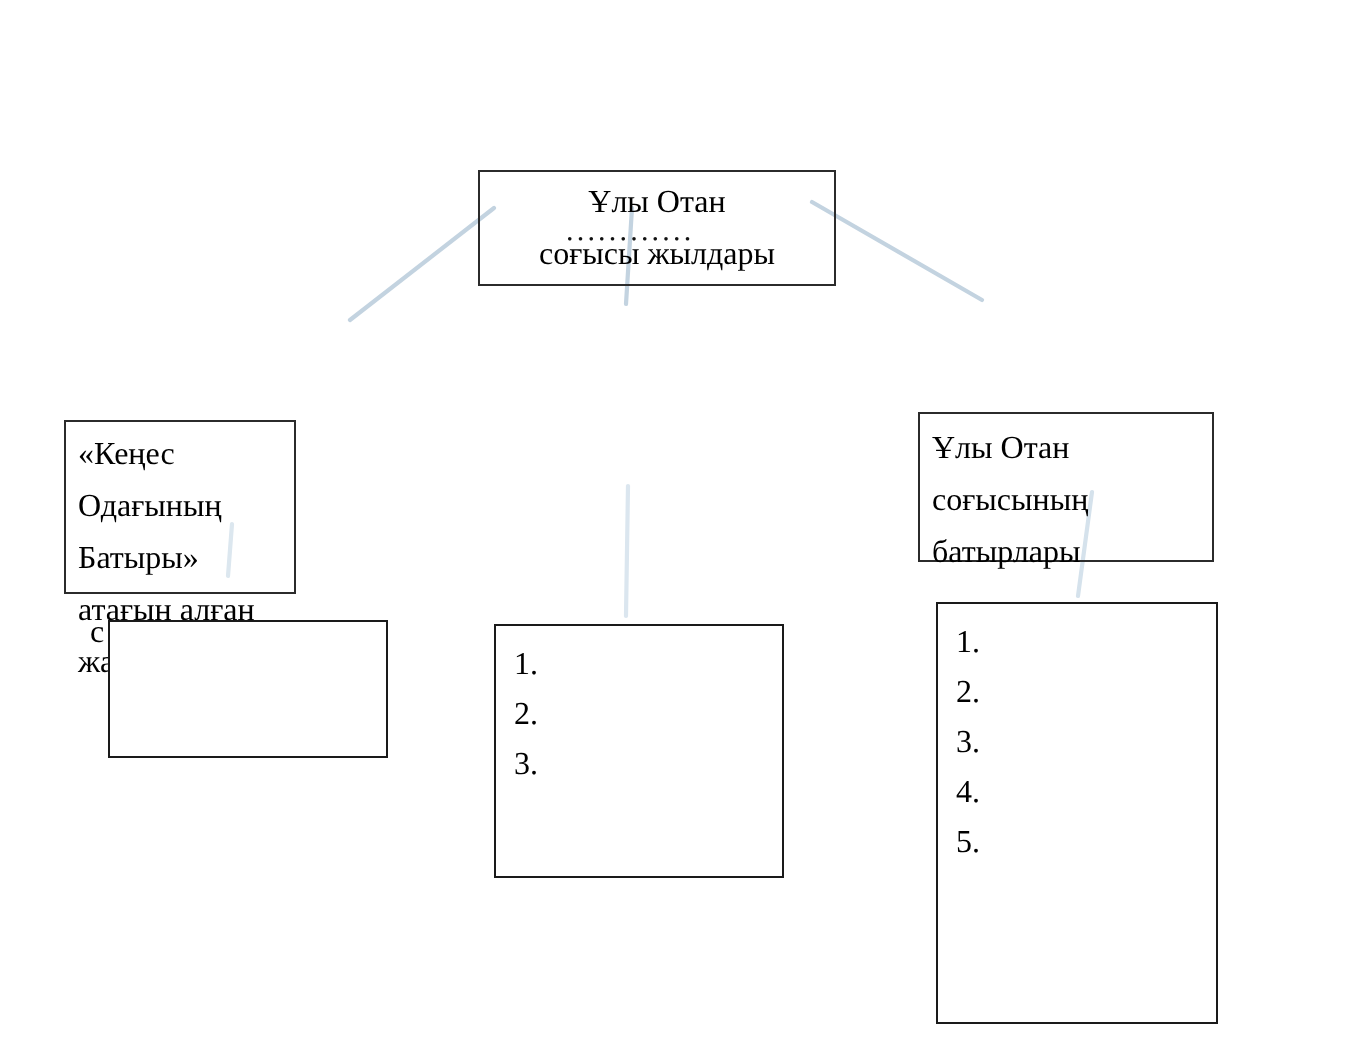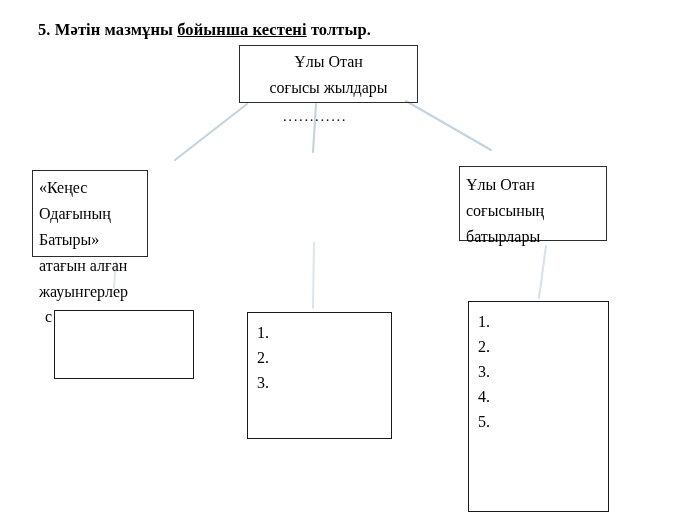--- a/index.html
+++ b/index.html
@@ -31,20 +31,21 @@
 
   
   .box {
     position: absolute;
     box-sizing: border-box;
     border: 1.6px solid #2b2b2b;
     background: transparent;
     font-size: 16px;
     line-height: 26px;
     z-index: 3;
+    margin-top: 40px;
   }
   .box .txt {
     position: absolute;
     left: 0;
     top: 5px;
     width: 100%;
     padding: 0 6px;
     box-sizing: border-box;
     white-space: pre-line;
     overflow: visible;
@@ -115,21 +116,20 @@
     letter-spacing: 1.6px;
     color: #111111;
     z-index: 2;
   }
 </style>
 </head>
 <body>
 
 <div id="page">
 
-  <div id="title"><span>5. Мәтін мазмұны </span><span class="u">бойынша кестені</span><span> толтыр.</span></div>
 
   <svg id="connectors" viewBox="0 0 683 532" width="683" height="532" aria-hidden="true">
     <g stroke="#c3d3e0" stroke-width="2.1" fill="none" stroke-linecap="round">
 
       <line x1="247" y1="104" x2="175" y2="160"></line>
 
       <line x1="316" y1="104" x2="313" y2="152"></line>
 
       <line x1="406" y1="101" x2="491" y2="150"></line>
 

